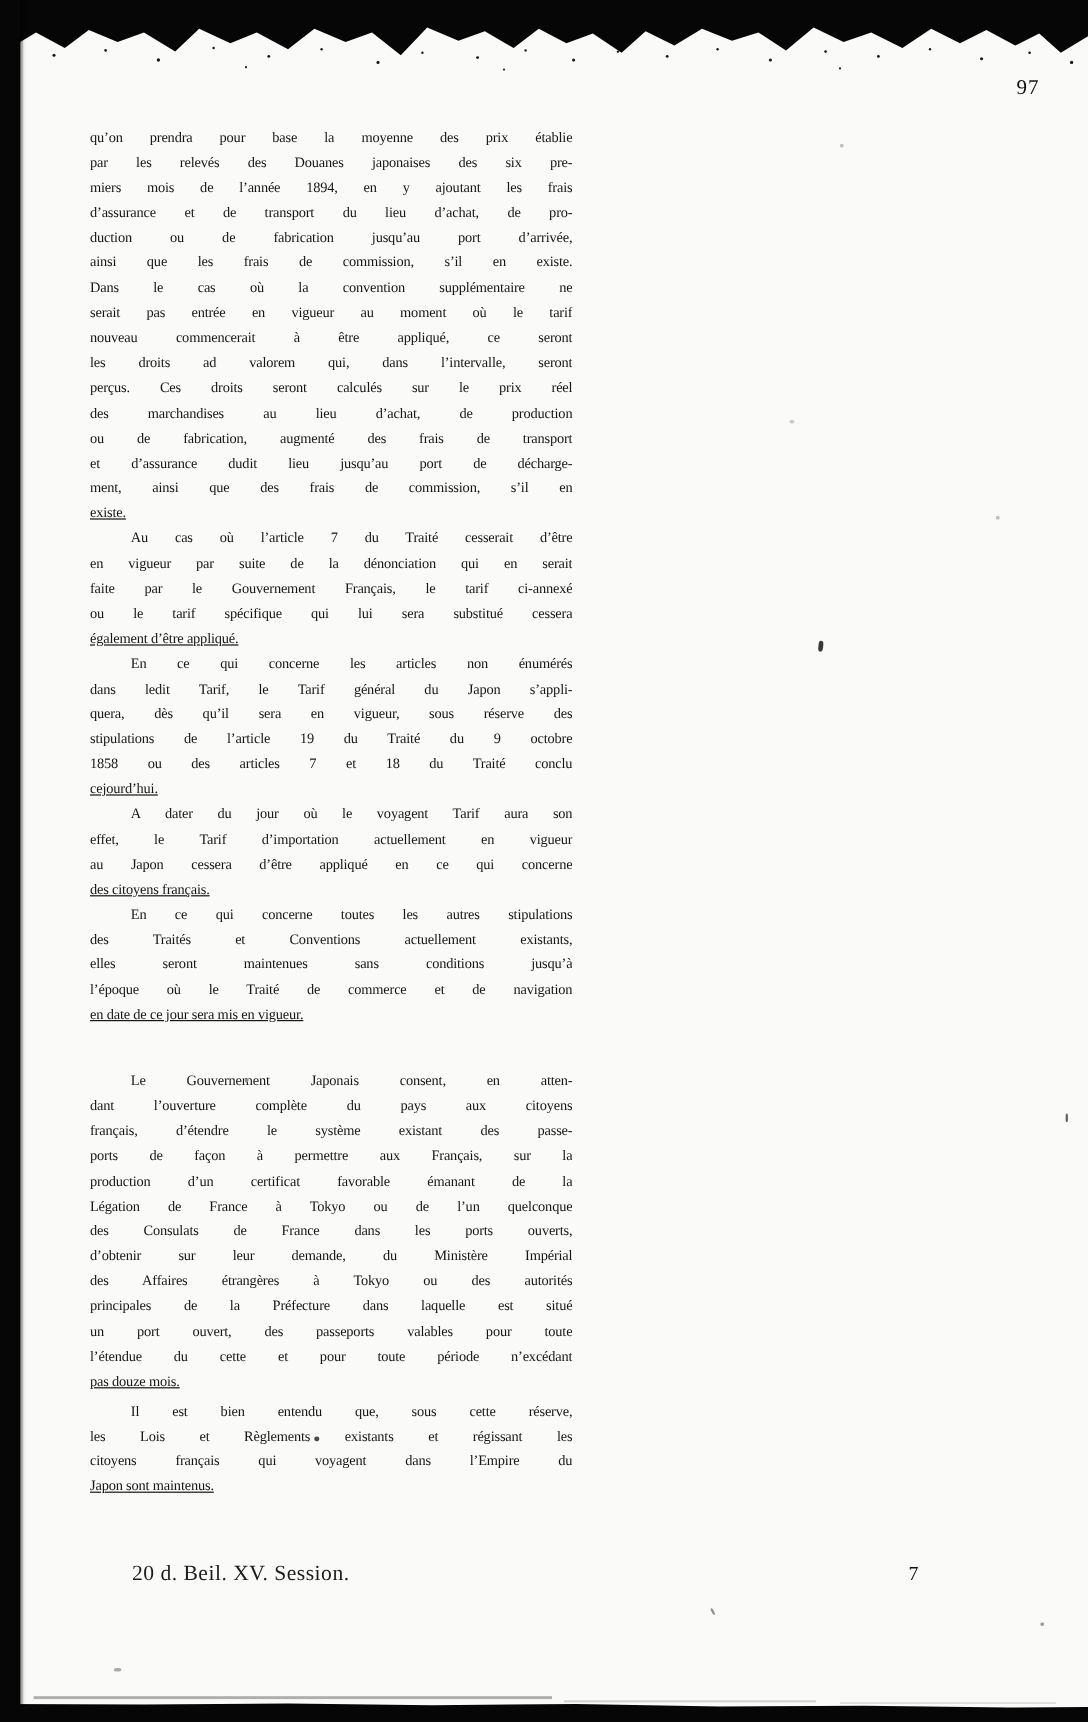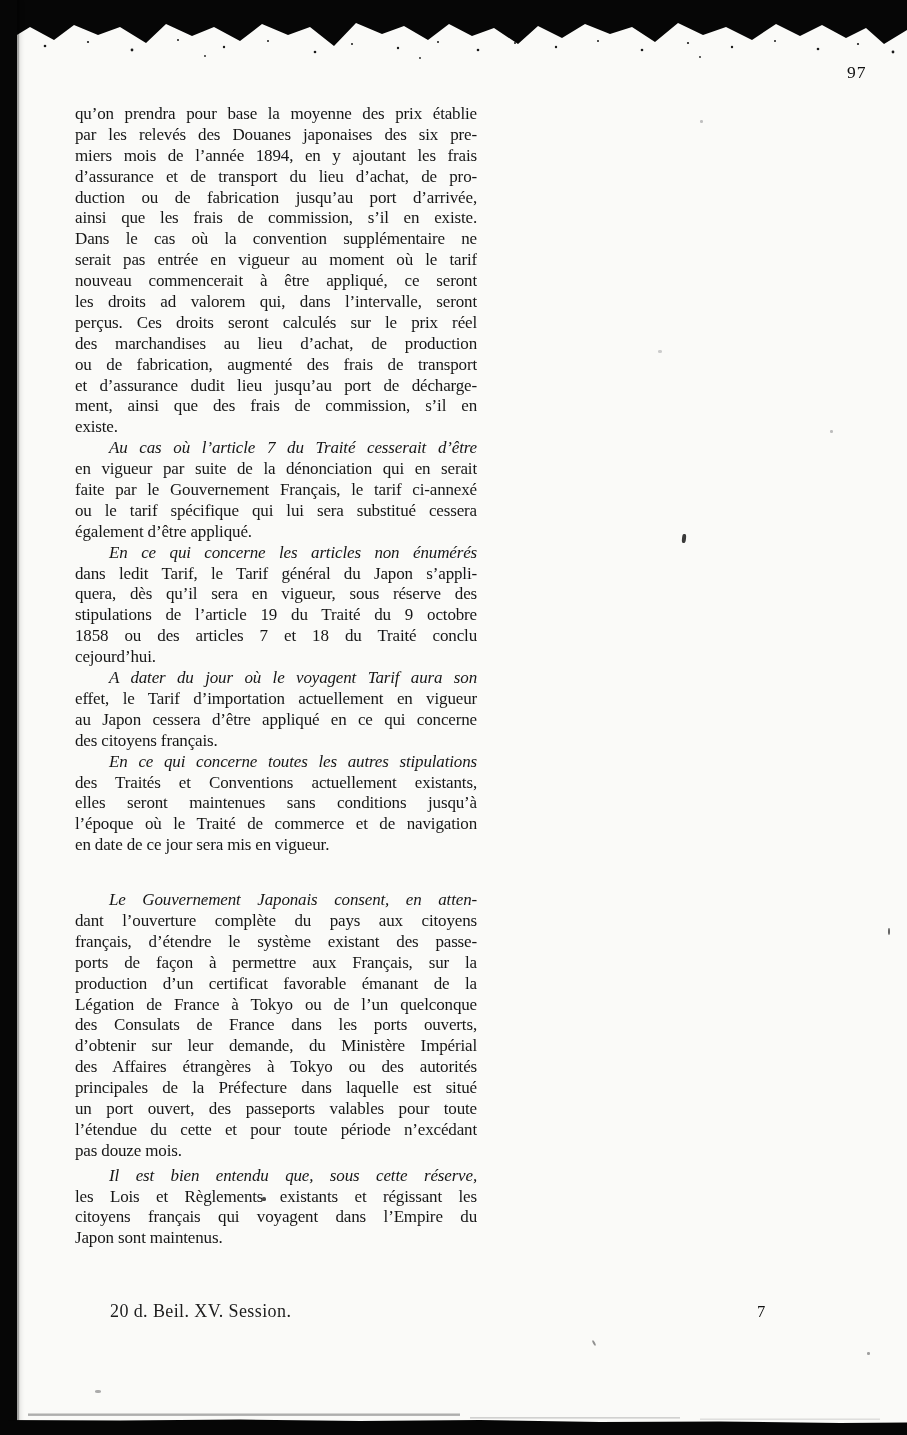--- a/index.html
+++ b/index.html
@@ -26,35 +26,35 @@
     position: absolute;
     left: 847px; top: 62px;
     font-size: 17.5px;
     letter-spacing: 1px;
     color: #111;
   }
   .text-column {
     position: absolute;
     left: 75px; top: 104px;
     width: 402px;
-    font-size: 17px;
+    font-size: 12px;
     letter-spacing: -0.15px;
   }
   .paragraph { margin: 0; }
   .paragraph.gap-large { margin-top: 34px; }
   .paragraph.gap-small { margin-top: 4px; }
   .line {
     height: 20.9px;
     line-height: 20.9px;
     text-align: justify;
     text-align-last: justify;
     overflow: hidden;
   }
-  .line.last { text-align-last: left; }
-  .paragraph.indented .line:first-child { text-indent: 34px; font-style: italic; }
+  .line.last { text-align-last: left; text-decoration: underline; }
+  .paragraph.indented .line:first-child { text-indent: 34px; }
   .footer-signature {
     position: absolute;
     left: 110px; top: 1301px;
     font-size: 18px;
     letter-spacing: 0.4px;
     color: #1d1d1d;
   }
   .folio-number {
     position: absolute;
     left: 757px; top: 1302px;

